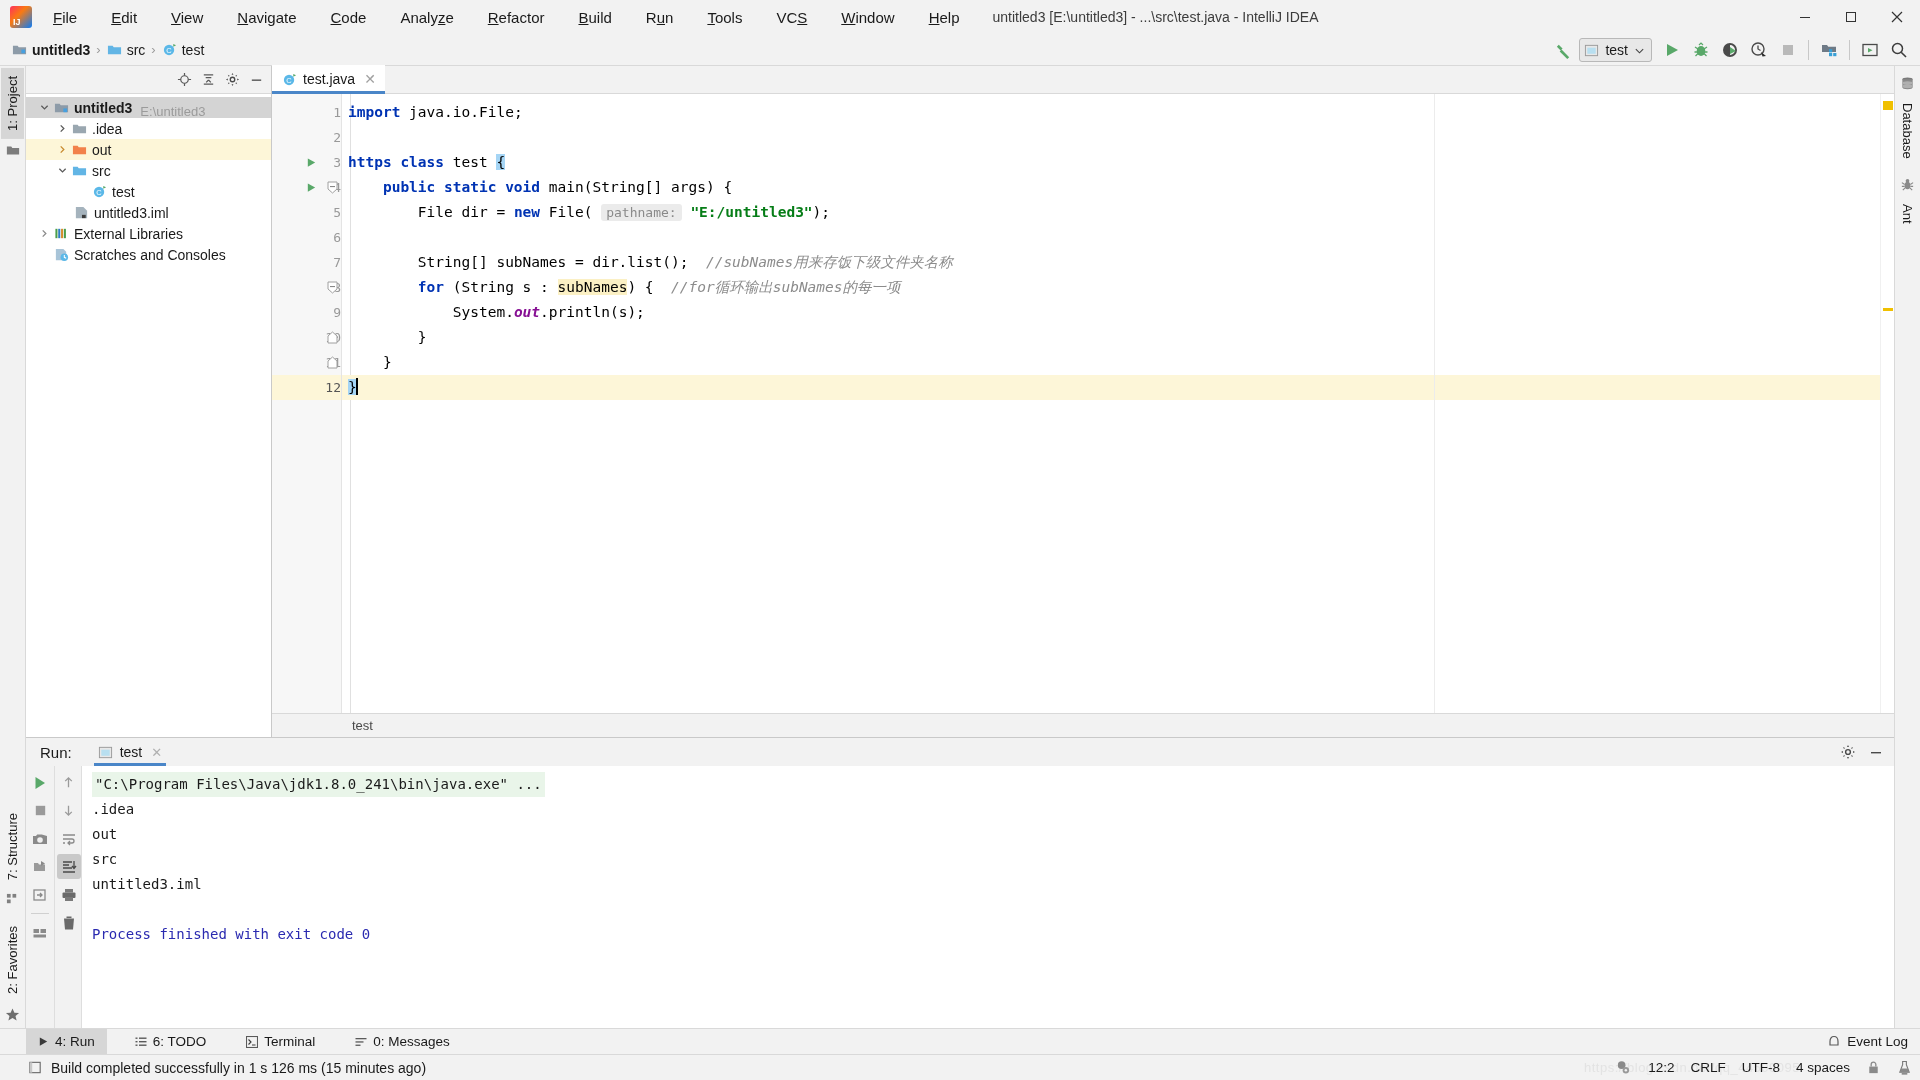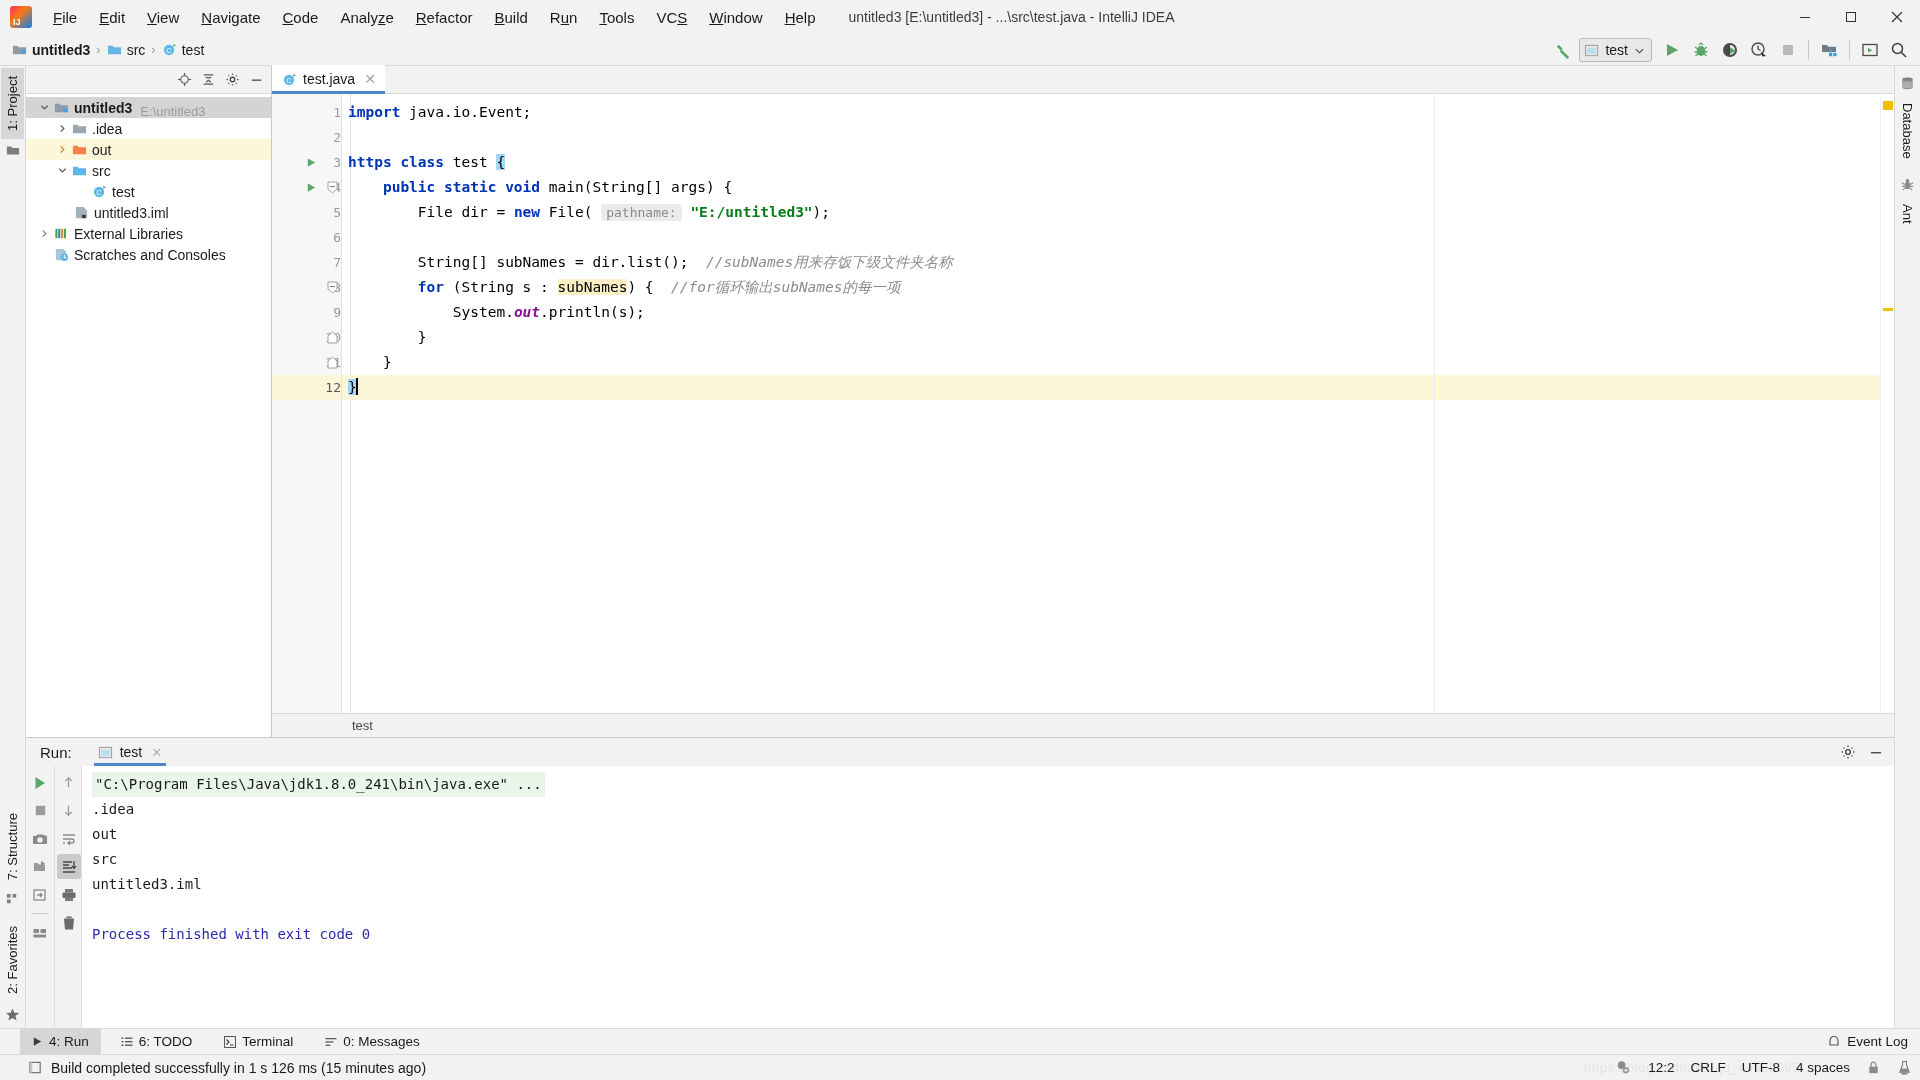--- a/index.html
+++ b/index.html
@@ -14,21 +14,21 @@
 
   
   .titlebar {
     height: 34px; display: flex; align-items: center;
     background: #f2f2f2; flex: 0 0 34px; position: relative;
   }
   .ij-logo { width: 22px; height: 22px; margin: 0 10px 0 10px; position: relative; flex:0 0 22px;}
   .ij-logo .sq { position:absolute; inset:0; border-radius:3px;
     background: linear-gradient(135deg,#fe315d 0%, #f97a12 40%, #087cfa 100%); }
   .ij-logo .lbl { position:absolute; left:3px; bottom:1px; color:#fff; font-size:9px; font-weight:bold; font-family:"Liberation Sans",sans-serif;}
-  .menubar { display: flex; align-items: center; gap: 0px; }
+  .menubar { display: flex; align-items: center; gap: 12px; }
   .menu-item {
     font-size: 15px; color: #1a1a1a; padding: 4px 11px; cursor: default;
     font-family: "Liberation Sans", sans-serif;
   }
   .menu-item u { text-decoration: underline; }
   .win-title {
     font-size: 14px; color: #3c3c3c; margin-left: 22px;
     white-space: nowrap;
   }
   .win-buttons { position: absolute; right: 0; top: 0; display: flex; height: 34px; }
@@ -168,21 +168,21 @@
   .console {
     flex:1 1 auto; background:#fff; padding:6px 0 0 10px; overflow:hidden;
     font-family:"DejaVu Sans Mono", monospace; font-size:14px; line-height:25px; color:#1a1a1a;
   }
   .cmdline { background:#e9f5e9; display:inline-block; padding:0 3px; }
   .finline { color:#2a2ab0; }
 
   
   .bottomstrip {
     height:26px; flex:0 0 26px; background:#f2f2f2; display:flex; align-items:center;
-    border-top:1px solid #d9d9d9; padding-left:20px; gap:8px;
+    border-top:1px solid #d9d9d9; padding-left:26px; gap:16px;
   }
   .btab { display:flex; align-items:center; gap:6px; font-size:13.5px; color:#1a1a1a; padding:4px 12px; height:26px;}
   .btab.active { background:#d6d6d6; }
   .bottom-right { margin-left:auto; display:flex; align-items:center; gap:6px; padding-right:12px; font-size:13.5px; color:#1a1a1a;}
 
   .statusbar {
     height:26px; flex:0 0 26px; background:#f2f2f2; display:flex; align-items:center;
     border-top:1px solid #d9d9d9; padding-left:24px; font-size:14px; color:#1a1a1a; position:relative;
   }
   .sb-right { position:absolute; right:8px; display:flex; align-items:center; gap:16px; font-size:13.5px; color:#1a1a1a;}
@@ -614,21 +614,21 @@
                     </svg>
                   </span>
               </div>
               <div class="gline cur">
                   <span class="num">12</span>
                 </div>
             </div>
 
             <div class="codearea">
               <div class="indent-guide" style="left:8px;"></div>
-              <div class="cline"><span class="kw">import</span><span> java.io.Event;</span></div>
+              <div class="cline"><span class="kw">import</span><span> java.io.File;</span></div>
               <div class="cline"></div>
               <div class="cline"><span class="kw">https</span> <span class="kw">class</span><span> test </span><span class="selbrace">{</span></div>
               <div class="cline">    <span class="kw">public static void</span><span> main(String[] args) {</span></div>
               <div class="cline"><span>        File dir = </span><span class="kw">new</span><span> File( </span><span class="hintbox">pathname:</span> <span class="str">"E:/untitled3"</span><span>);</span></div>
               <div class="cline"></div>
               <div class="cline"><span>        String[] subNames = dir.list();  </span><span class="cmt">//subNames用来存饭下级文件夹名称</span></div>
               <div class="cline">        <span class="kw">for</span><span> (String s : </span><span class="hlident">subNames</span><span>) {  </span><span class="cmt">//for循环输出subNames的每一项</span></div>
               <div class="cline"><span>            System.</span><span class="fld">out</span><span>.println(s);</span></div>
               <div class="cline"><span>        }</span></div>
               <div class="cline"><span>    }</span></div>

